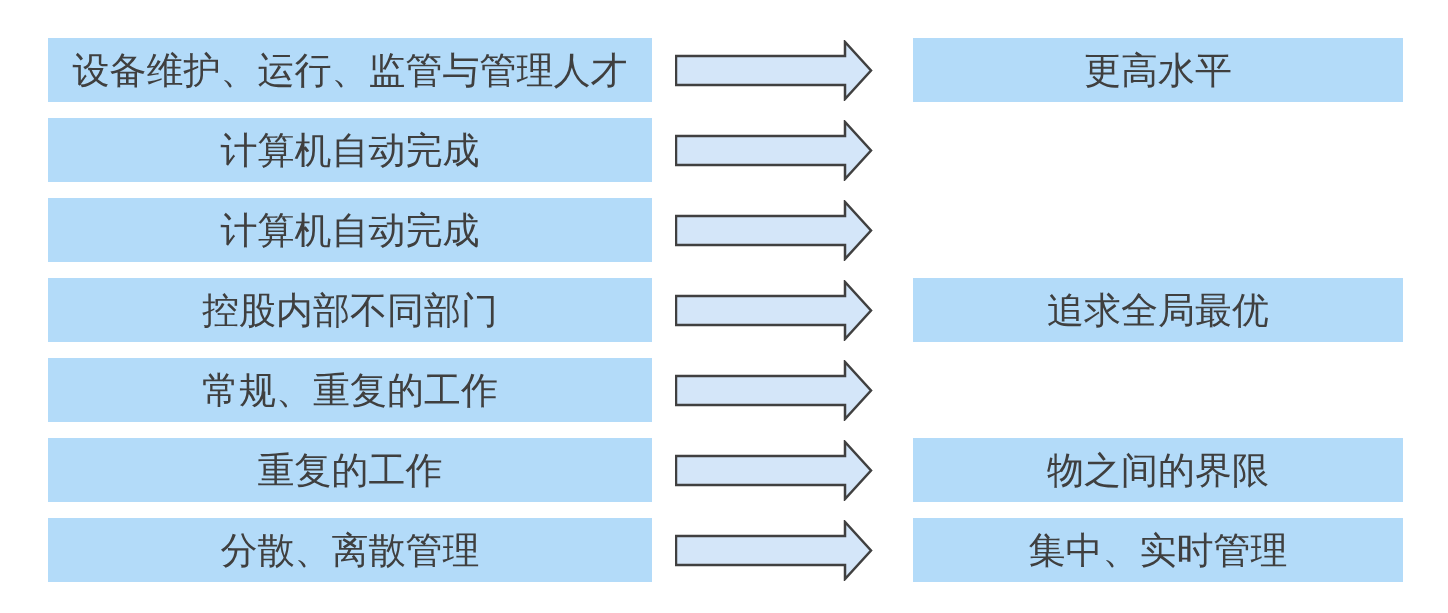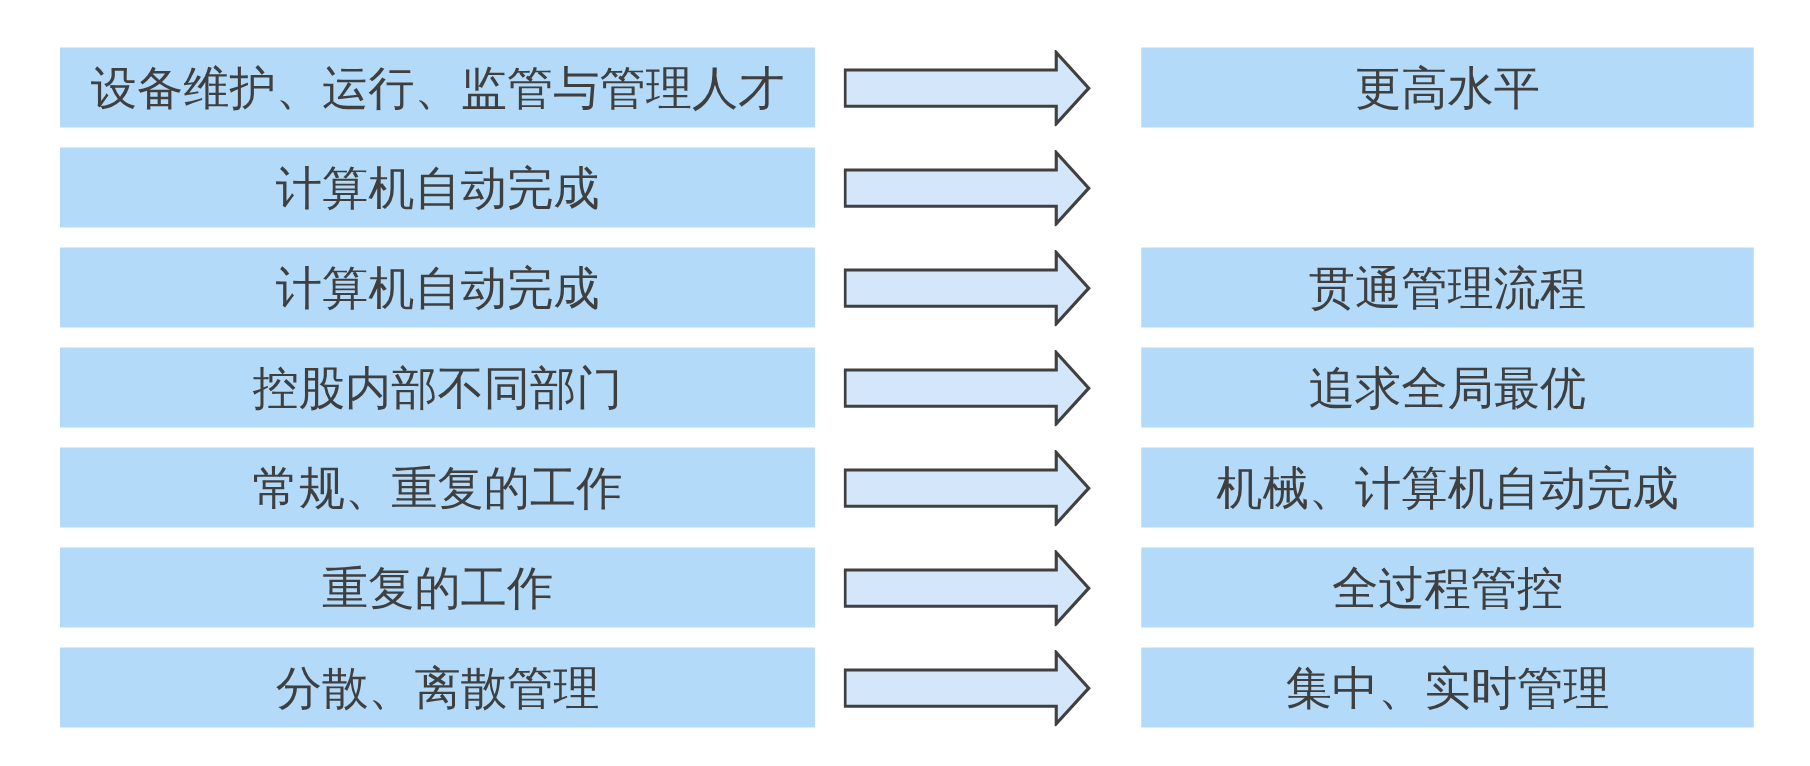--- a/index.html
+++ b/index.html
@@ -80,23 +80,20 @@
 
   <div class="row">
     <div class="box left">
         <span>计算机自动完成</span>
       </div>
     <div class="gap-l"></div>
     <svg class="arrow" width="198" height="61" viewBox="0 0 198 61">
         <polygon points="1,16 170,16 170,2 196,30.5 170,59 170,45 1,45"></polygon>
       </svg>
     <div class="gap-r"></div>
-    <div class="box right">
-        <span>贯通管理流程</span>
-      </div>
   </div>
 
   <div class="row">
     <div class="box left">
         <span>控股内部不同部门</span>
       </div>
     <div class="gap-l"></div>
     <svg class="arrow" width="198" height="61" viewBox="0 0 198 61">
         <polygon points="1,16 170,16 170,2 196,30.5 170,59 170,45 1,45"></polygon>
       </svg>
@@ -108,36 +105,33 @@
 
   <div class="row">
     <div class="box left">
         <span>常规、重复的工作</span>
       </div>
     <div class="gap-l"></div>
     <svg class="arrow" width="198" height="61" viewBox="0 0 198 61">
         <polygon points="1,16 170,16 170,2 196,30.5 170,59 170,45 1,45"></polygon>
       </svg>
     <div class="gap-r"></div>
-    <div class="box right">
-        <span>机械、计算机自动完成</span>
-      </div>
   </div>
 
   <div class="row">
     <div class="box left">
         <span>重复的工作</span>
       </div>
     <div class="gap-l"></div>
     <svg class="arrow" width="198" height="61" viewBox="0 0 198 61">
         <polygon points="1,16 170,16 170,2 196,30.5 170,59 170,45 1,45"></polygon>
       </svg>
     <div class="gap-r"></div>
     <div class="box right">
-        <span>全过程管控</span>
+        <span>物之间的界限</span>
       </div>
   </div>
 
   <div class="row">
     <div class="box left">
         <span>分散、离散管理</span>
       </div>
     <div class="gap-l"></div>
     <svg class="arrow" width="198" height="61" viewBox="0 0 198 61">
         <polygon points="1,16 170,16 170,2 196,30.5 170,59 170,45 1,45"></polygon>

